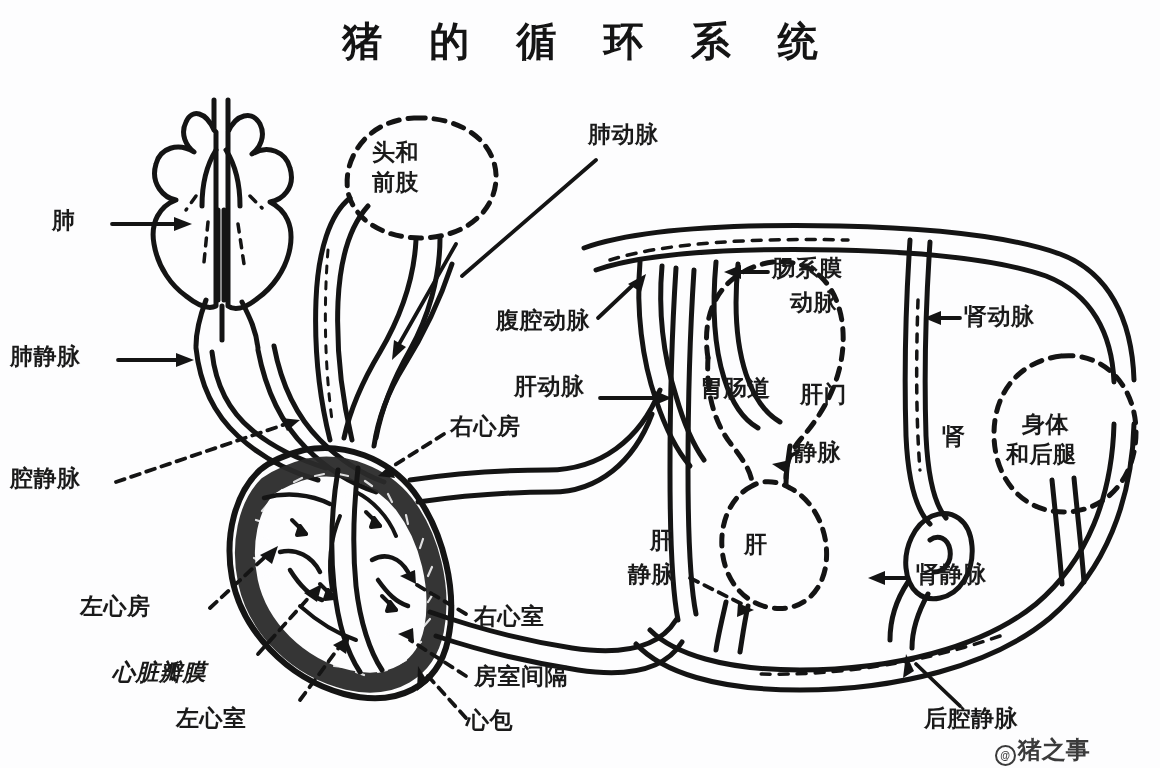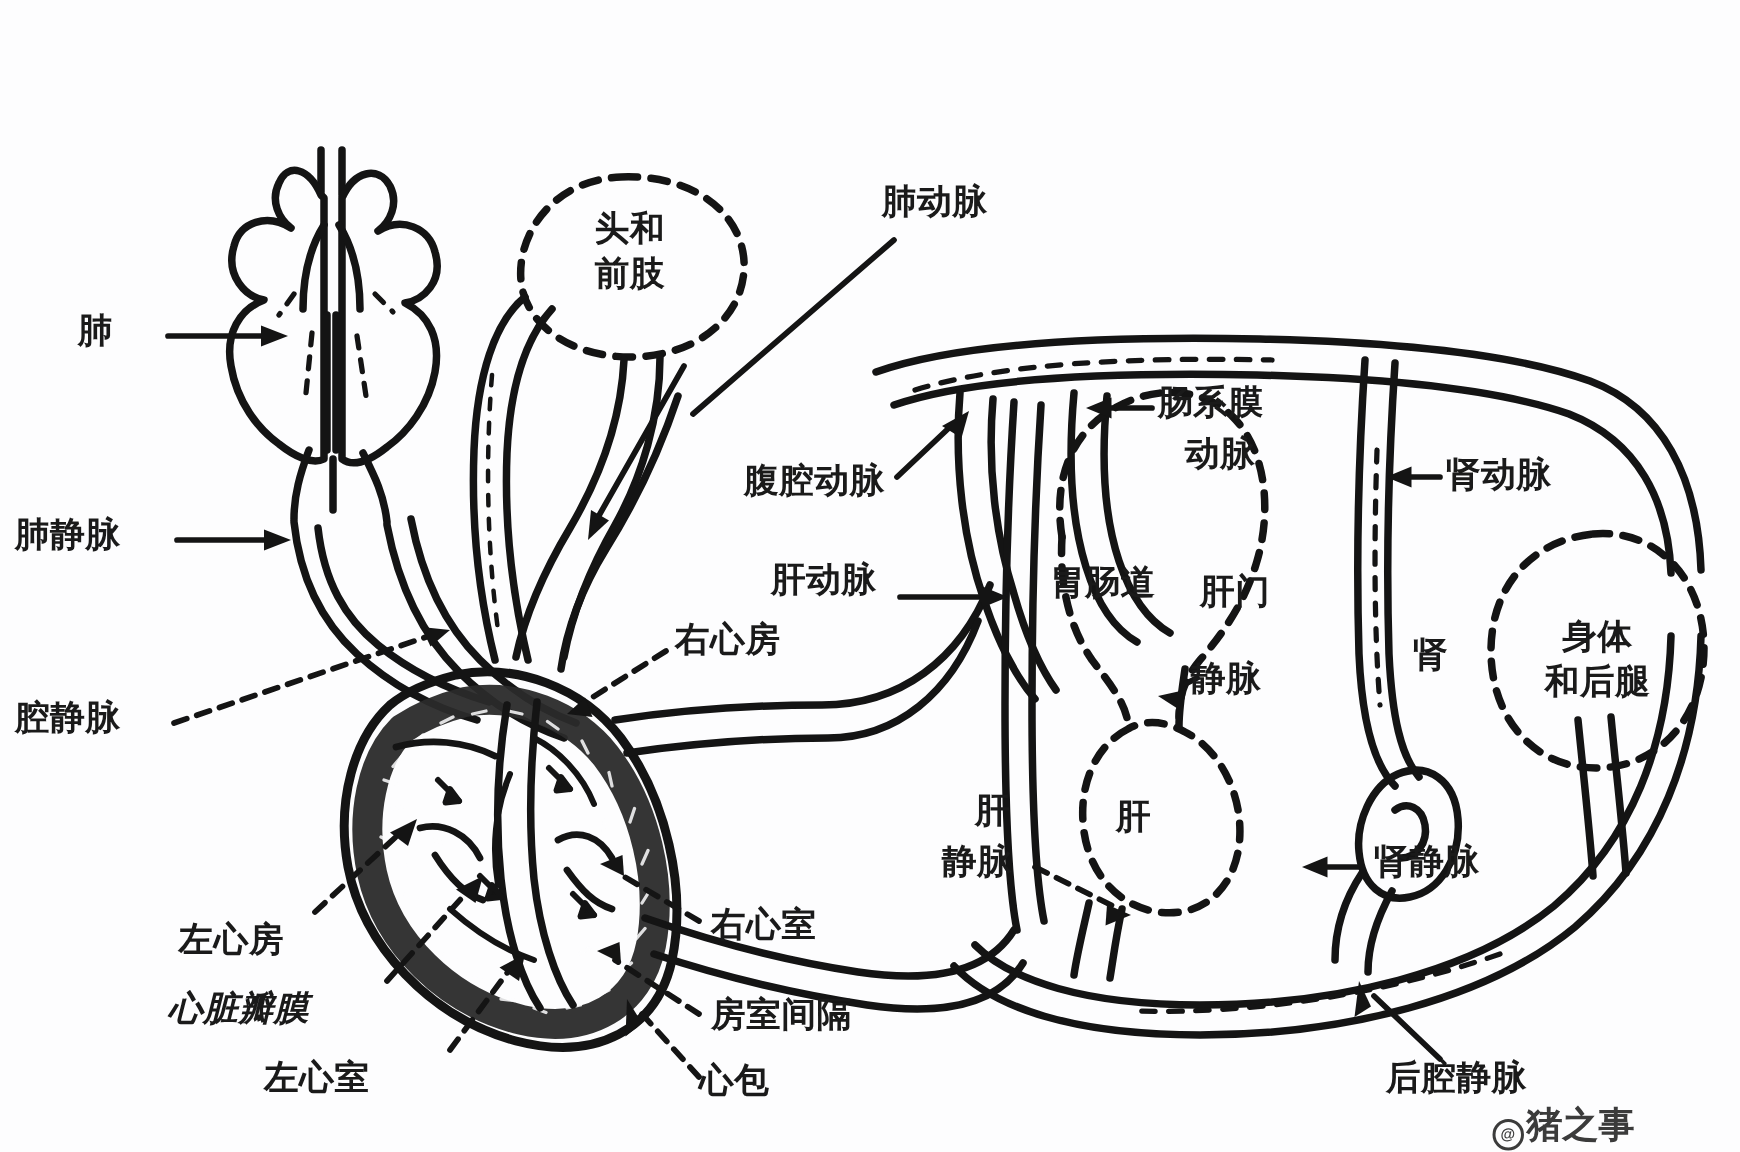--- a/index.html
+++ b/index.html
@@ -25,21 +25,21 @@
   .lbl {
     position: absolute;
     color: #1a1a1a;
     font-weight: 700;
     font-size: 23px;
     line-height: 1.12;
     letter-spacing: 0.5px;
     white-space: pre;
     font-family: "Liberation Sans", "DejaVu Sans", sans-serif;
   }
-  .lbl.c { text-align: center; }
+  .lbl.c { text-align: left; }
   #page-title {
     position: absolute;
     left: 0;
     top: 14px;
     width: 1160px;
     text-align: center;
     font-size: 40px;
     font-weight: 700;
     letter-spacing: 18px;
     color: #141414;
@@ -69,20 +69,21 @@
     font-size: 10px;
     line-height: 17px;
     text-align: center;
   }
 </style>
 </head>
 <body>
 
 <div id="page">
 
+  <div id="page-title">猪 的 循 环 系 统</div>
 
   <svg id="diagram-svg" viewBox="0 0 1160 768">
     <g fill="none" stroke="#141414" stroke-linecap="round" stroke-linejoin="round">
 
       <g stroke-width="5">
         <path d="M214,100 L214,128 M228,100 L228,130"></path>
         <path d="M214,130 C206,112 192,108 186,122 C180,134 186,146 194,152
                  C178,142 160,148 156,164 C150,184 164,198 176,200
                  C160,206 150,222 154,244 C158,268 172,286 186,296
                  C196,304 208,310 216,306 L216,132 Z"></path>
@@ -370,21 +371,21 @@
 
   <div class="lbl c" style="left:1022px; top:412px; width:86px;">身体</div>
   <div class="lbl c" style="left:1006px; top:442px; width:118px;">和后腿</div>
 
   <div class="lbl" style="left:744px; top:532px;">肝</div>
   <div class="lbl" style="left:650px; top:528px;">肝</div>
   <div class="lbl" style="left:628px; top:562px;">静脉</div>
 
   <div class="lbl" style="left:916px; top:562px;">肾静脉</div>
 
-  <div class="lbl" style="left:80px;  top:614px;margin-left:39px;">左心房</div>
+  <div class="lbl" style="left:80px;  top:594px;">左心房</div>
   <div class="lbl" style="left:112px; top:660px;font-style:italic;">心脏瓣膜</div>
   <div class="lbl" style="left:176px; top:706px;">左心室</div>
 
   <div class="lbl" style="left:474px; top:604px;">右心室</div>
   <div class="lbl" style="left:474px; top:664px;">房室间隔</div>
   <div class="lbl" style="left:466px; top:708px;">心包</div>
 
   <div class="lbl" style="left:924px; top:706px;">后腔静脉</div>
 
   <div id="watermark">

